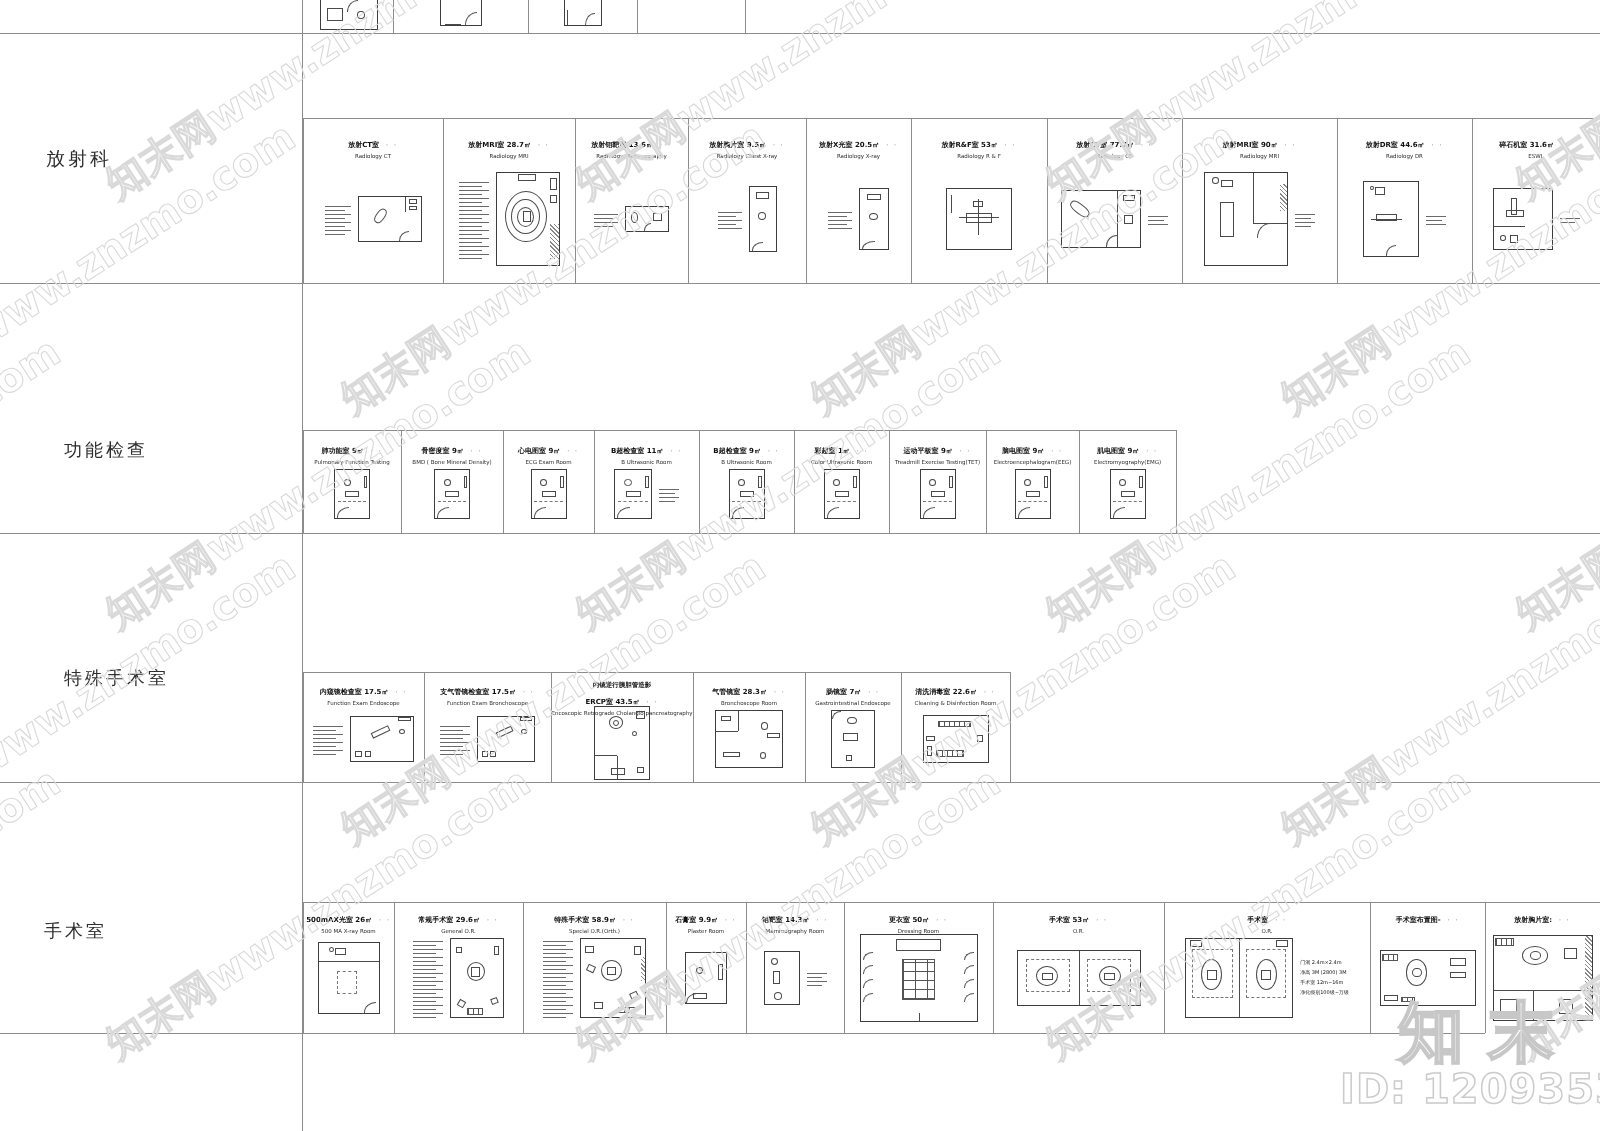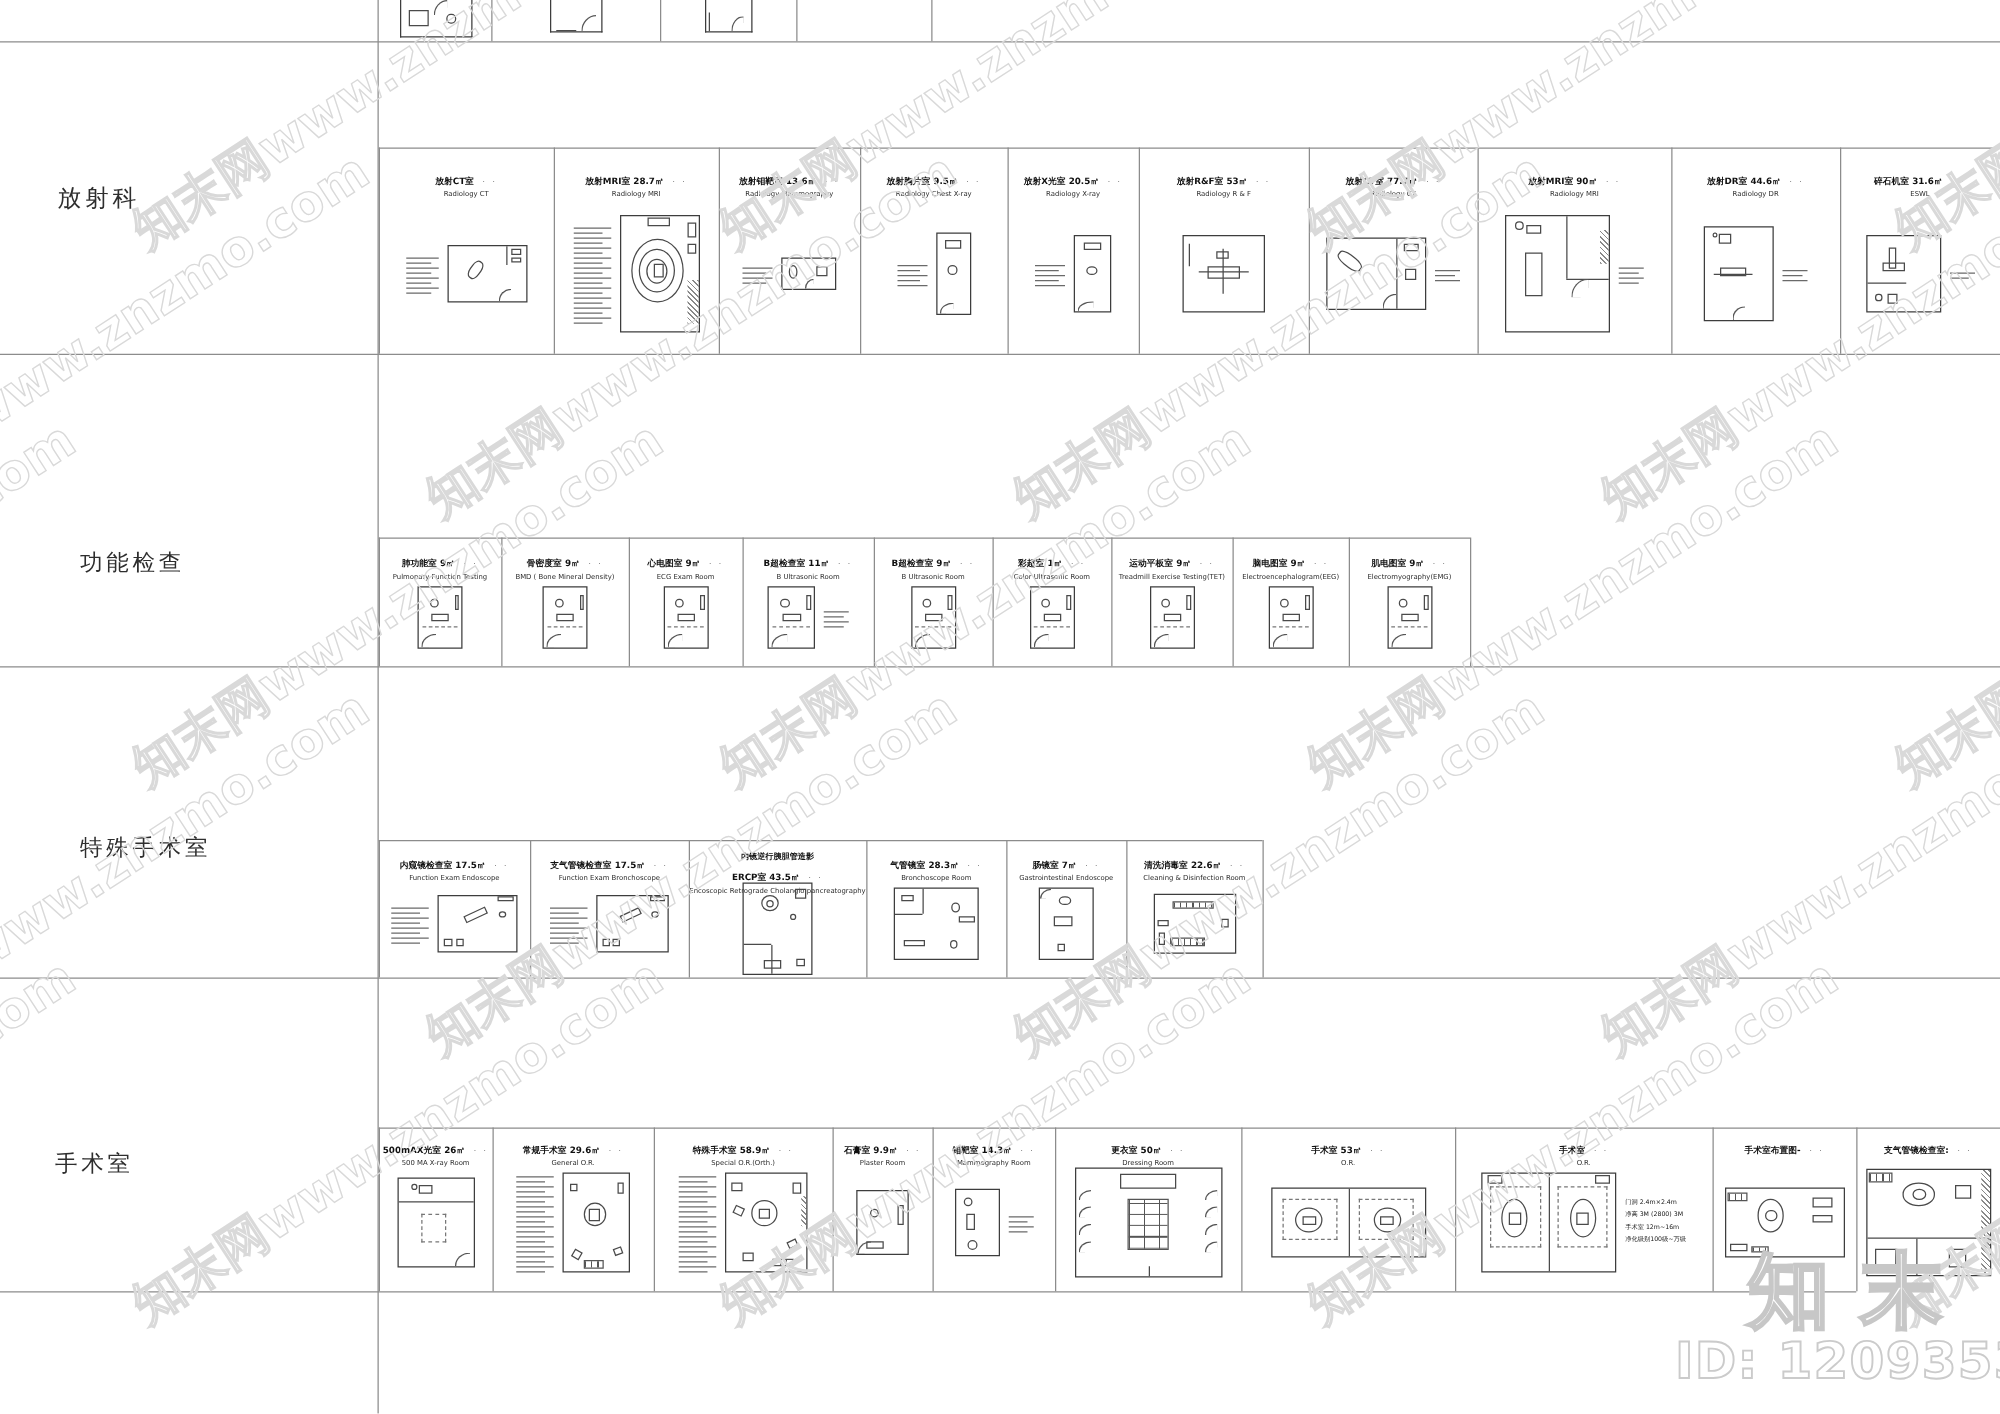--- a/index.html
+++ b/index.html
@@ -897,21 +897,21 @@
           <div class="shape " style="right: 9%; top: 40%; width: 17%; height: 11%;"></div>
           <div class="shape " style="left: 4%; bottom: 6%; width: 15%; height: 11%;"></div>
           <div class="shape sg" style="left: 22%; bottom: 4%; width: 15%; height: 9%;"></div>
         </div>
       </div>
   </div>
     <div class="cell" style="left: 1485px; top: 902px; width: 115px; height: 131px;">
     <div class="cell-titles" style="padding-top: 7px;">
 
       <div class="t-line">
-        <span class="t-zh">支气管镜检查室:</span><span class="t-mark">· ·</span>
+        <span class="t-zh">放射胸片室:</span><span class="t-mark">· ·</span>
       </div>
 
     </div>
     <div class="cell-body" style="top: 24px;">
         <div class="plan" style="width: 100px; height: 86px;">
           <div class="shape sh" style="right: 0px; top: 0px; width: 7%; height: 100%;"></div>
           <div class="shape sg" style="left: 2%; top: 3%; width: 19%; height: 9%;"></div>
           <div class="shape sc" style="left: 29%; top: 13%; width: 27%; height: 22%;"></div>
           <div class="shape sc" style="left: 37%; top: 19%; width: 11%; height: 10%;"></div>
           <div class="shape " style="right: 15%; top: 15%; width: 13%; height: 13%;"></div>

